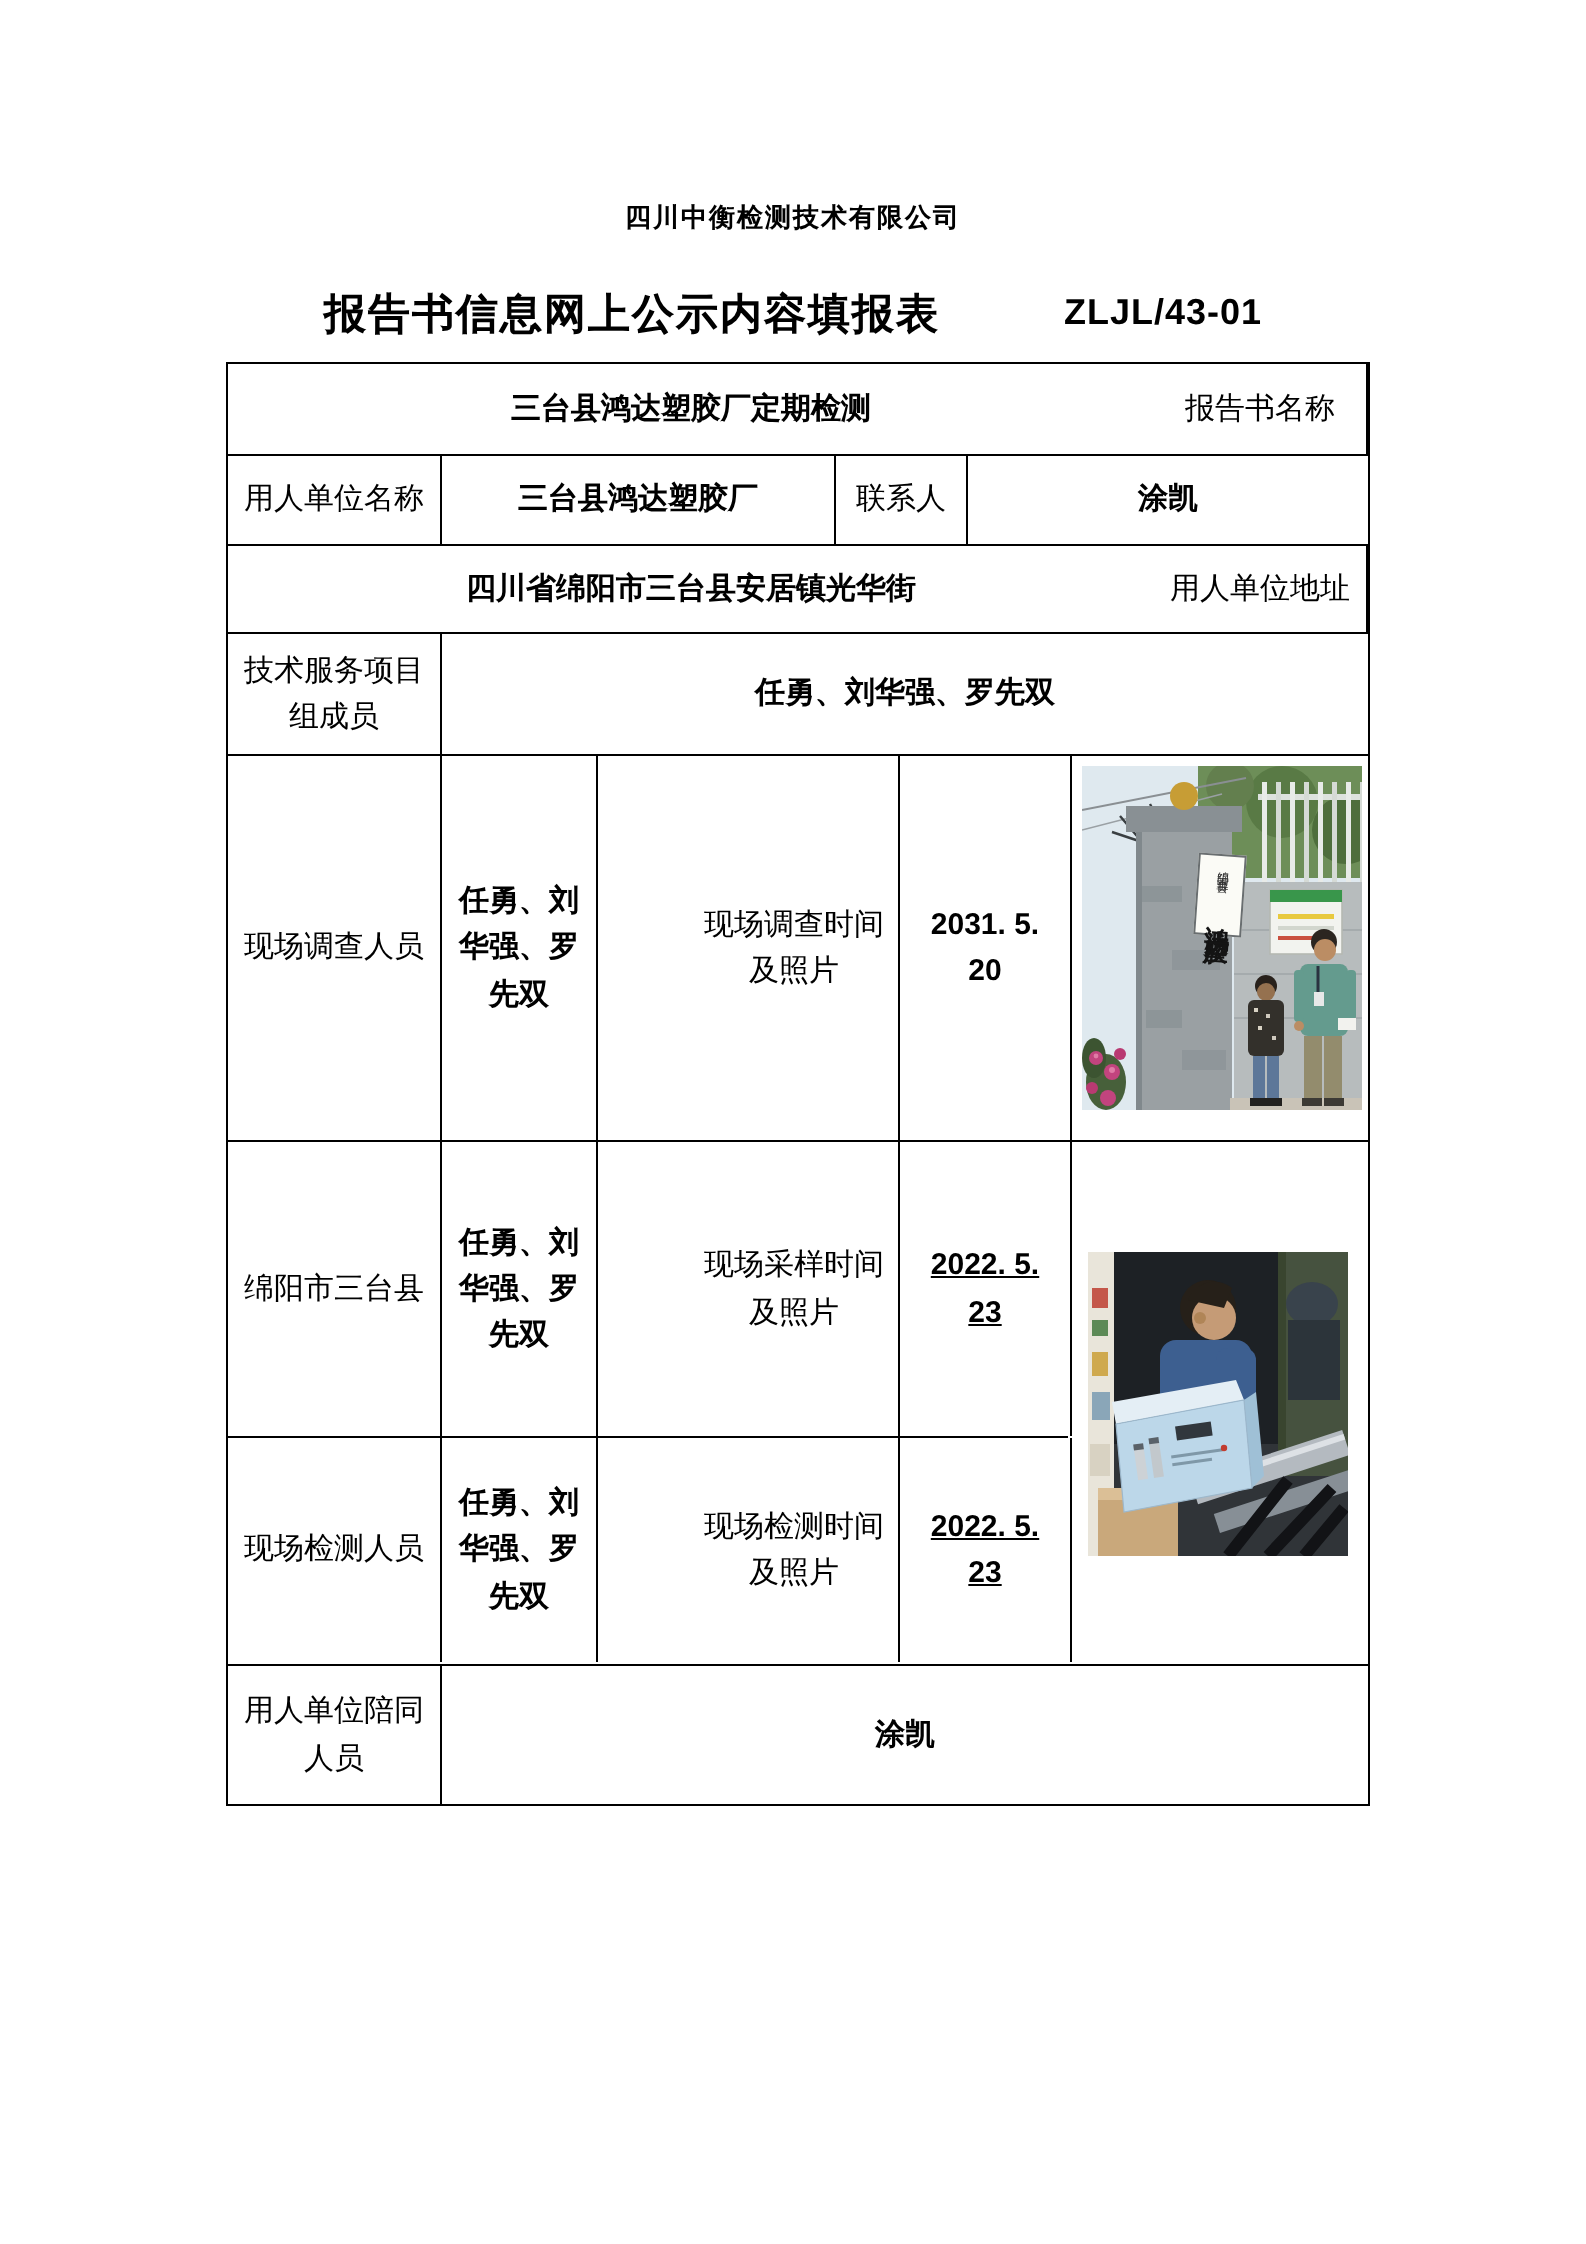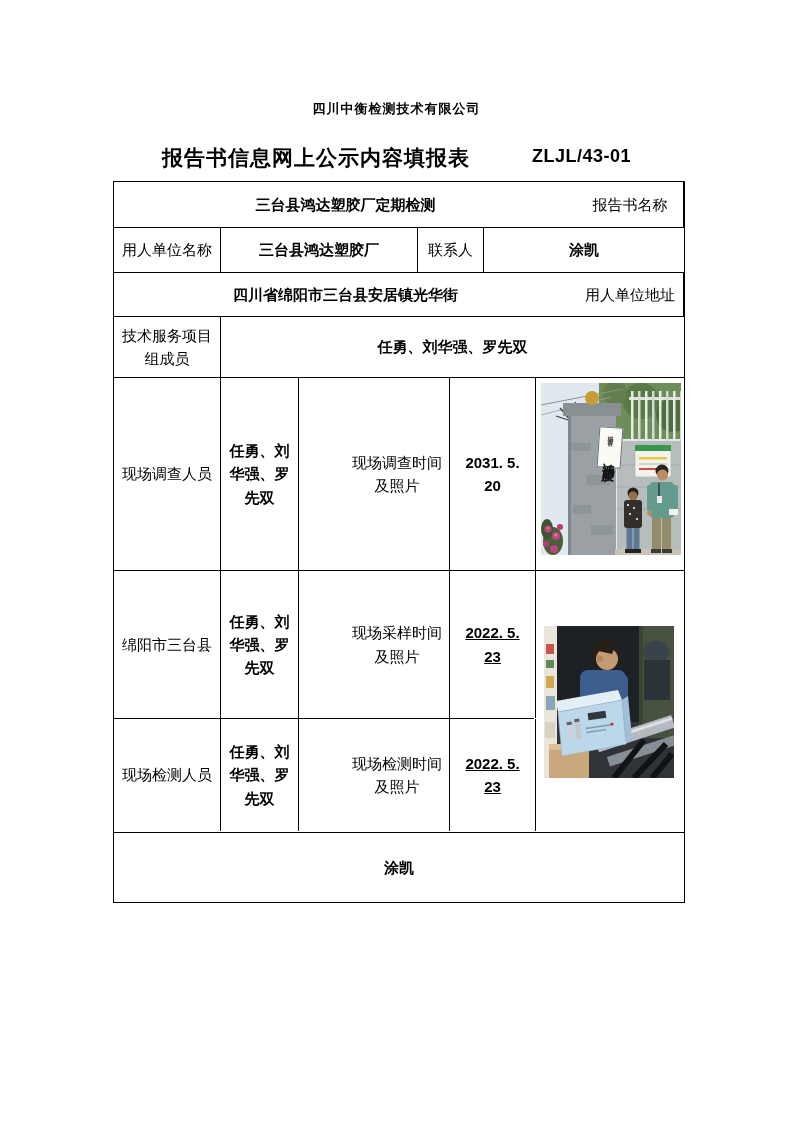--- a/index.html
+++ b/index.html
@@ -280,17 +280,18 @@
               <rect x="30" y="92" width="5" height="18" fill="#c2c8cc"></rect>
               <rect x="30" y="90" width="5" height="3" fill="#5a6168"></rect>
             </g>
             <circle cx="68" cy="98" r="1.6" fill="#c23b2e"></circle>
           </svg>
         </div>
       </div>
     </div>
 
     <div class="trow h8 last">
+      <div class="cell lab w-label">用人单位陪同人员</div>
       <div class="cell val grow end">涂凯</div>
     </div>
 
   </div>
 </div>
 
 </body></html>

